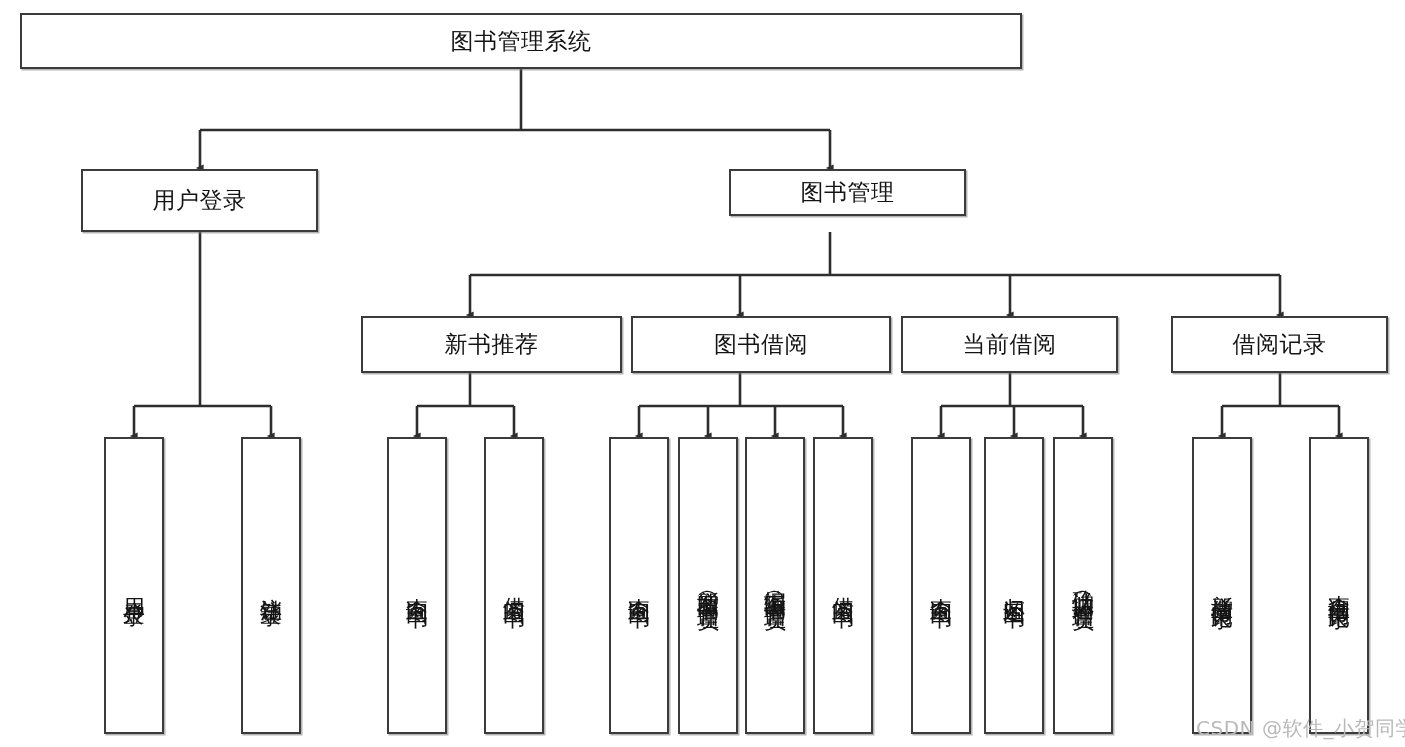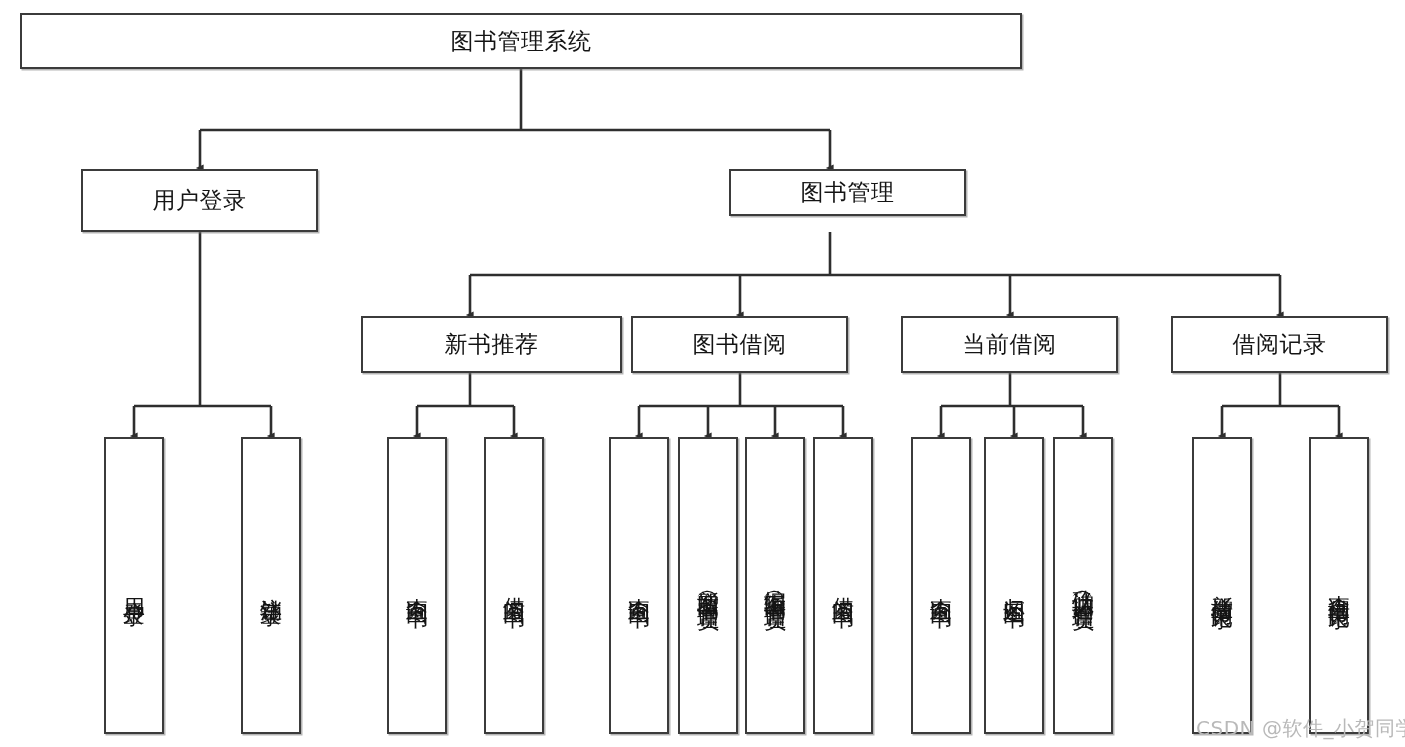--- a/index.html
+++ b/index.html
@@ -125,21 +125,21 @@
   </div>
 
   <div class="node" style="left: 711px; top: 169px; width: 237px; height: 47px; margin-left: 18px;">
     <span class="node-label">图书管理</span>
   </div>
 
   <div class="node" style="left: 361px; top: 316px; width: 261px; height: 57px;">
     <span class="node-label">新书推荐</span>
   </div>
 
-  <div class="node" style="left: 631px; top: 316px; width: 217px; height: 57px;">
+  <div class="node" style="left: 631px; top: 316px; width: 260px; height: 57px;">
     <span class="node-label">图书借阅</span>
   </div>
 
   <div class="node" style="left: 901px; top: 316px; width: 217px; height: 57px;">
     <span class="node-label">当前借阅</span>
   </div>
 
   <div class="node" style="left: 1171px; top: 316px; width: 217px; height: 57px;">
     <span class="node-label">借阅记录</span>
   </div>

